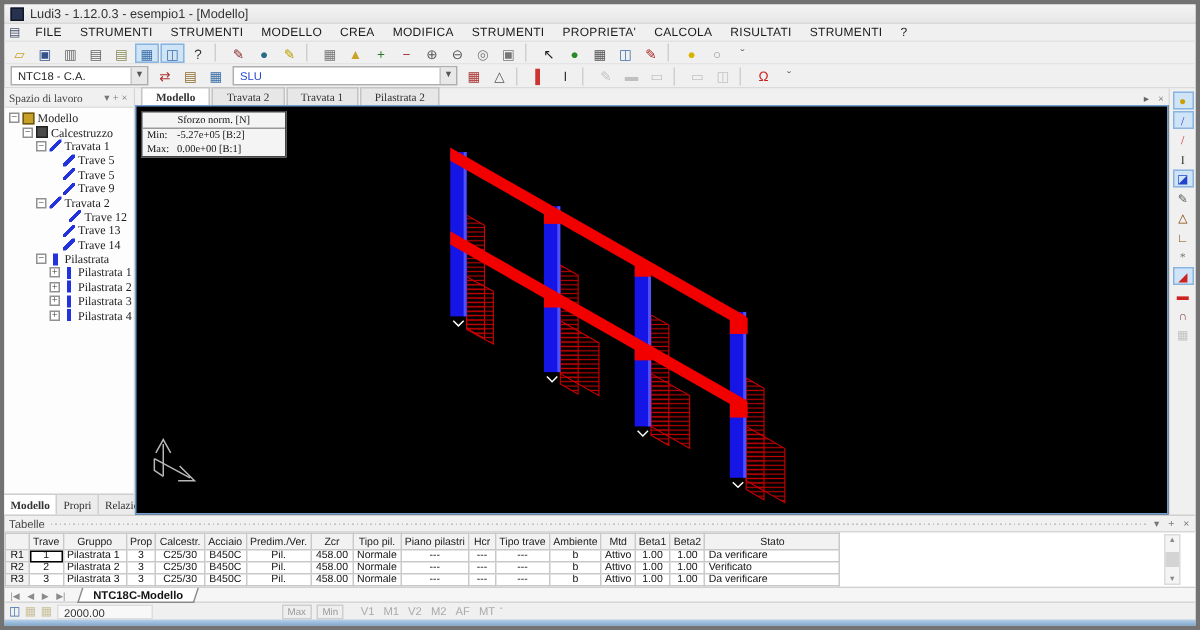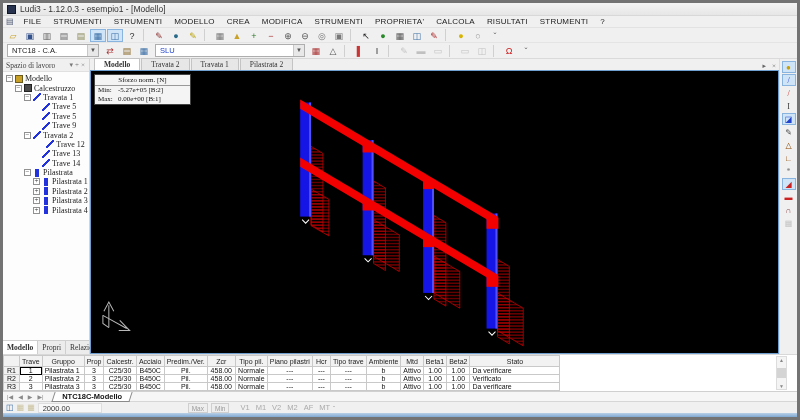--- a/index.html
+++ b/index.html
@@ -371,20 +371,27 @@
         <span class="rbtn" data-name="triangle-tool-icon" style="color: rgb(136, 68, 0);">△</span>
         <span class="rbtn" data-name="angle-tool-icon" style="color: rgb(136, 68, 0);">∟</span>
         <span class="rbtn" data-name="wand-icon" style="color: rgb(119, 119, 119);">*</span>
         <span class="rbtn hl" data-name="slope-tool-icon" style="color: rgb(204, 34, 34);">◢</span>
         <span class="rbtn" data-name="marker-icon" style="color: rgb(204, 34, 34);">▬</span>
         <span class="rbtn" data-name="arch-icon" style="color: rgb(136, 68, 68);">∩</span>
         <span class="rbtn dim" data-name="grid-tool-icon" style="color: rgb(136, 136, 136);">▦</span>
       </div>
   </div>
 
+  <div class="tabelle-hdr" data-name="tables-panel-header">
+    <span class="tlabel" data-name="tables-panel-title">Tabelle</span>
+    <div class="dots" data-name="panel-drag-handle"></div>
+    <span class="wbtn" data-name="tables-dropdown-icon">▾</span>
+    <span class="wbtn" data-name="tables-pin-icon">+</span>
+    <span class="wbtn" data-name="tables-close-icon">×</span>
+  </div>
 
   <div class="tablewrap" data-name="results-table-area">
     <table id="grid" data-name="results-table">
         <colgroup>
           <col style="width: 16px;">
           <col style="width: 20px;">
           <col style="width: 42px;">
           <col style="width: 18px;">
           <col style="width: 30px;">
           <col style="width: 28px;">

